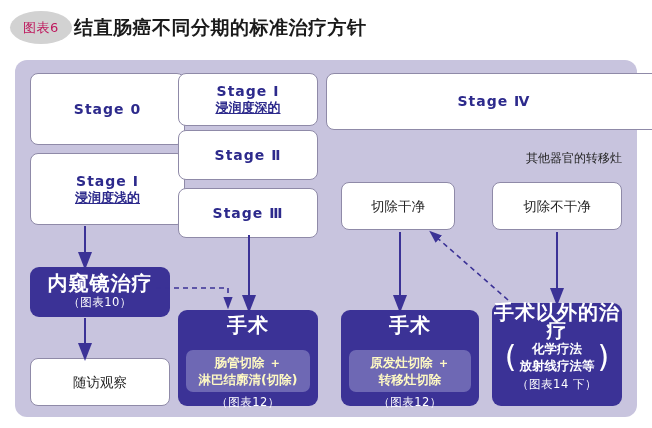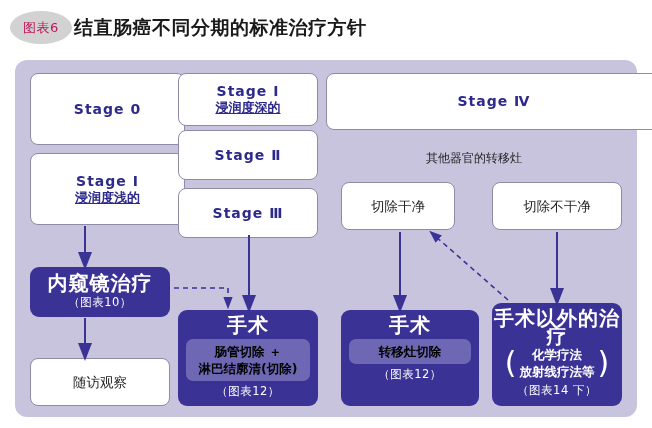--- a/index.html
+++ b/index.html
@@ -43,28 +43,28 @@
   }
   .box-white.bold{font-weight:bold;}
   .box-plain{color:#232323;font-weight:normal;}
   .box-dark{
     background:#3b3296;border-radius:9px;color:#ffffff;font-weight:bold;
   }
   .stage-txt{font-size:14px;line-height:17px;letter-spacing:1px;}
   .stage-sub{font-size:13px;line-height:16px;font-weight:bold;text-decoration:underline;}
   .plain-txt{font-size:13.5px;line-height:17px;}
   .caption-mid{
-    position:absolute;text-align:center;font-size:12px;color:#232323;
+    position:absolute;text-align:right;font-size:12px;color:#232323;
   }
   
   .dark-title{font-size:20px;line-height:18px;letter-spacing:1px;}
   .inner-chip{
-    background:#6e68b4;border-radius:7px;color:#000000;
+    background:#6e68b4;border-radius:7px;color:#fef9c3;
     font-size:12.5px;line-height:17px;font-weight:bold;
-    padding:4px 8px;margin-top:5px;box-sizing:border-box;
+    padding:4px 8px;margin-top:16px;box-sizing:border-box;
     display:flex;flex-direction:column;align-items:center;justify-content:center;
   }
   .ref{font-size:11.5px;font-weight:normal;margin-top:3px;letter-spacing:.5px;}
   
   .paren-row{
     display:flex;align-items:center;justify-content:center;margin-top:1px;
   }
   .paren{font-size:30px;line-height:30px;font-weight:normal;}
   .paren-inner{font-size:12.5px;line-height:17px;font-weight:bold;padding:0 3px;}
   
@@ -130,26 +130,27 @@
     <div class="inner-chip" style="width:124px;">
       <span>肠管切除 ＋</span>
       <span>淋巴结廓清(切除)</span>
     </div>
     <span class="ref">（图表12）</span>
   </div>
 
   <div class="box box-dark" style="left:326px;top:250px;width:138px;height:96px;justify-content:flex-start;padding-top:6px;">
     <span class="dark-title">手术</span>
     <div class="inner-chip" style="width:122px;">
+      <span>原发灶切除 ＋</span>
       <span>转移灶切除</span>
     </div>
     <span class="ref">（图表12）</span>
   </div>
 
-  <div class="box box-dark" style="left:477px;top:243px;width:130px;height:103px;justify-content:flex-start;padding-top:6px;">
+  <div class="box box-dark" style="left:477px;top:243px;width:130px;height:103px;justify-content:flex-start;">
     <span class="dark-title">手术以外的治疗</span>
     <div class="paren-row">
       <span class="paren">(</span>
       <span class="paren-inner">
         <span style="display:block">化学疗法</span>
         <span style="display:block">放射线疗法等</span>
       </span>
       <span class="paren">)</span>
     </div>
     <span class="ref">（图表14 下）</span>

